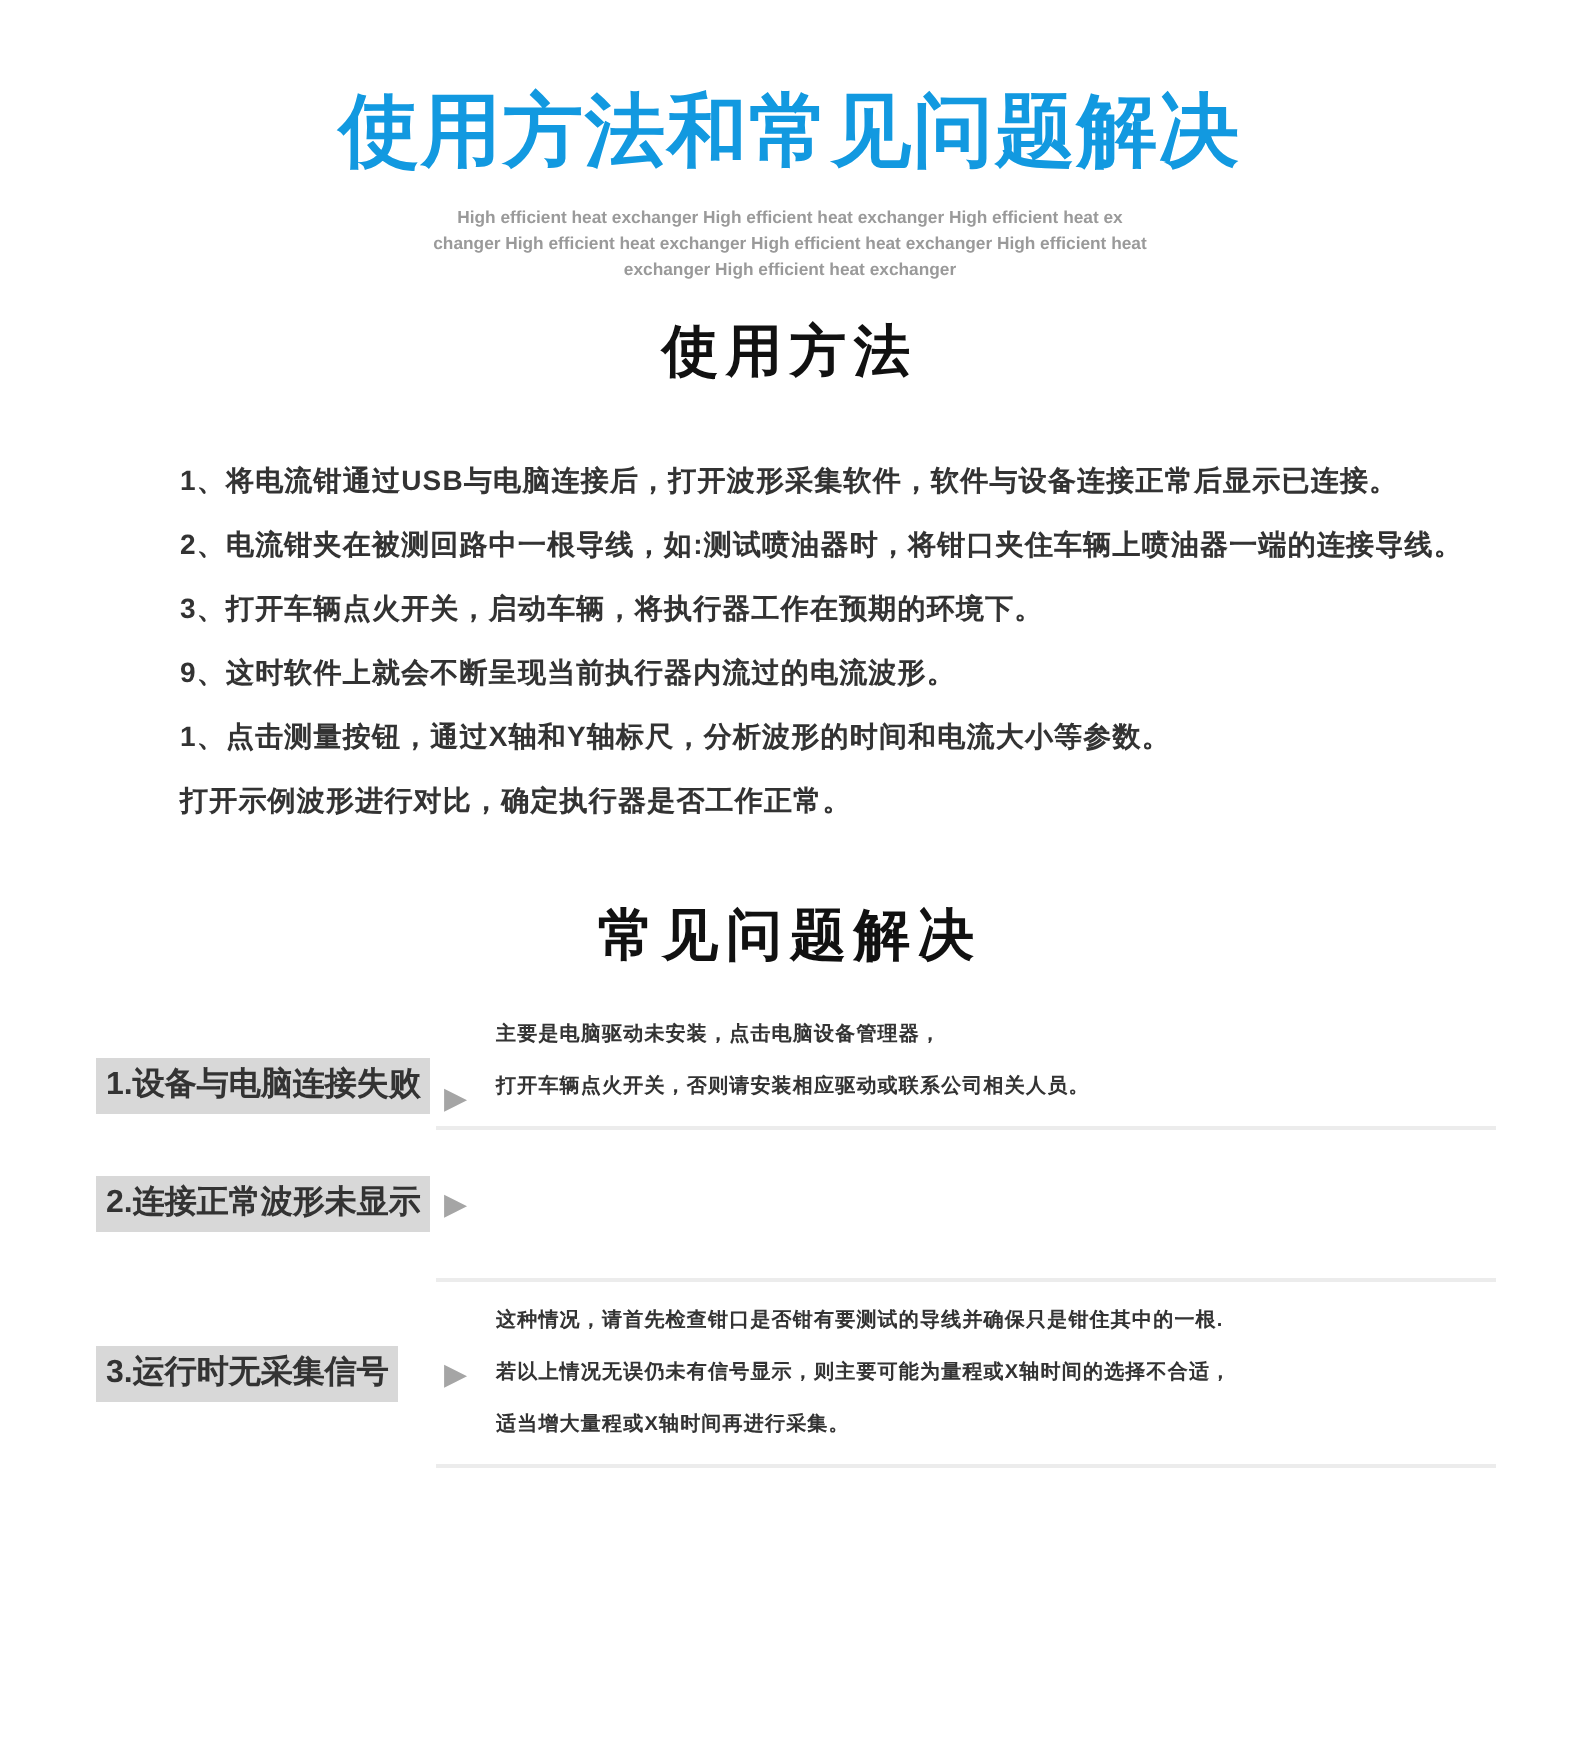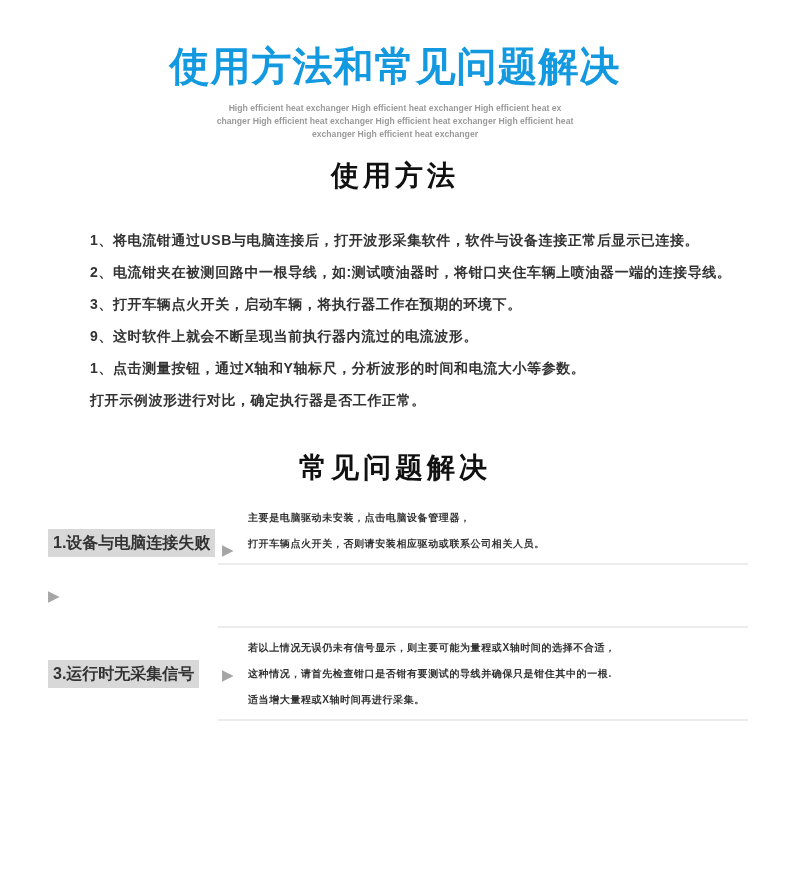--- a/index.html
+++ b/index.html
@@ -144,33 +144,36 @@
       <span class="arrow-icon">▶</span>
       <div class="faq-answer">
         <div class="answer-line">主要是电脑驱动未安装，点击电脑设备管理器，</div>
         <div class="answer-line">打开车辆点火开关，否则请安装相应驱动或联系公司相关人员。</div>
       </div>
     </div>
 
     <div class="divider"></div>
 
     <div class="faq-row row-2">
+      <div class="faq-label-wrap">
+        <span class="faq-label">2.连接正常波形未显示</span>
+      </div>
       <span class="arrow-icon">▶</span>
     </div>
 
     <div class="divider"></div>
 
     <div class="faq-row row-3">
       <div class="faq-label-wrap">
         <span class="faq-label">3.运行时无采集信号</span>
       </div>
       <span class="arrow-icon">▶</span>
       <div class="faq-answer">
+        <div class="answer-line">这种情况，请首先检查钳口是否钳有要测试的导线并确保只是钳住其中的一根.</div>
         <div class="answer-line">若以上情况无误仍未有信号显示，则主要可能为量程或X轴时间的选择不合适，</div>
-        <div class="answer-line">这种情况，请首先检查钳口是否钳有要测试的导线并确保只是钳住其中的一根.</div>
         <div class="answer-line">适当增大量程或X轴时间再进行采集。</div>
       </div>
     </div>
 
     <div class="divider"></div>
 
   </div>
 
 </div>
 

